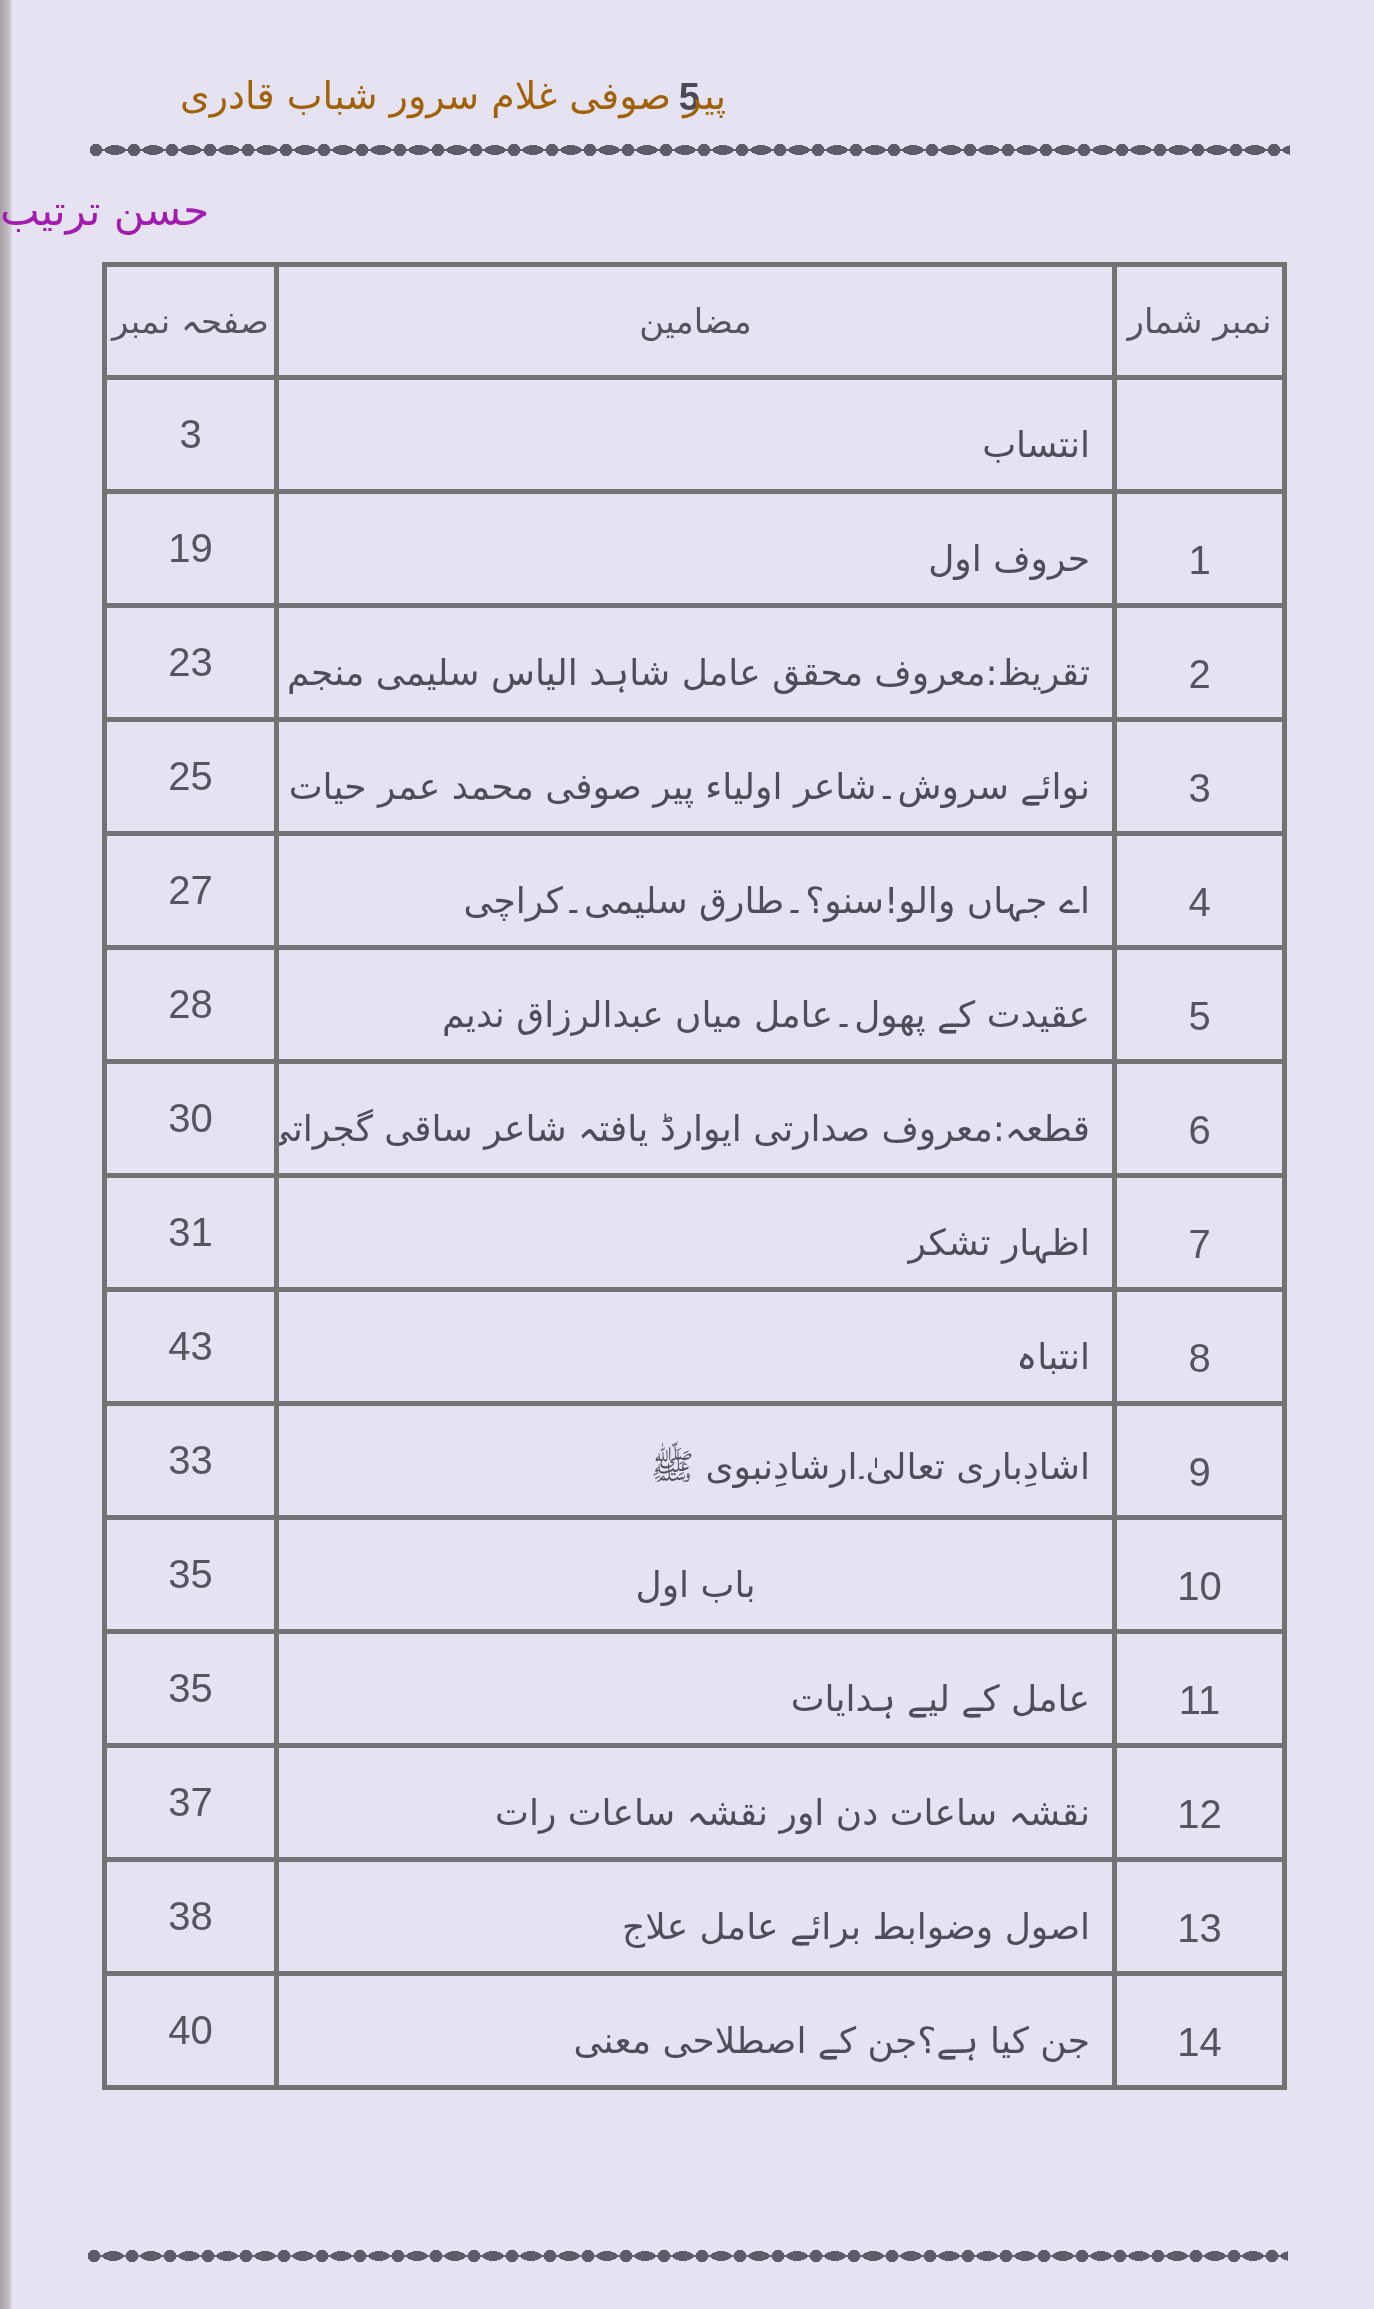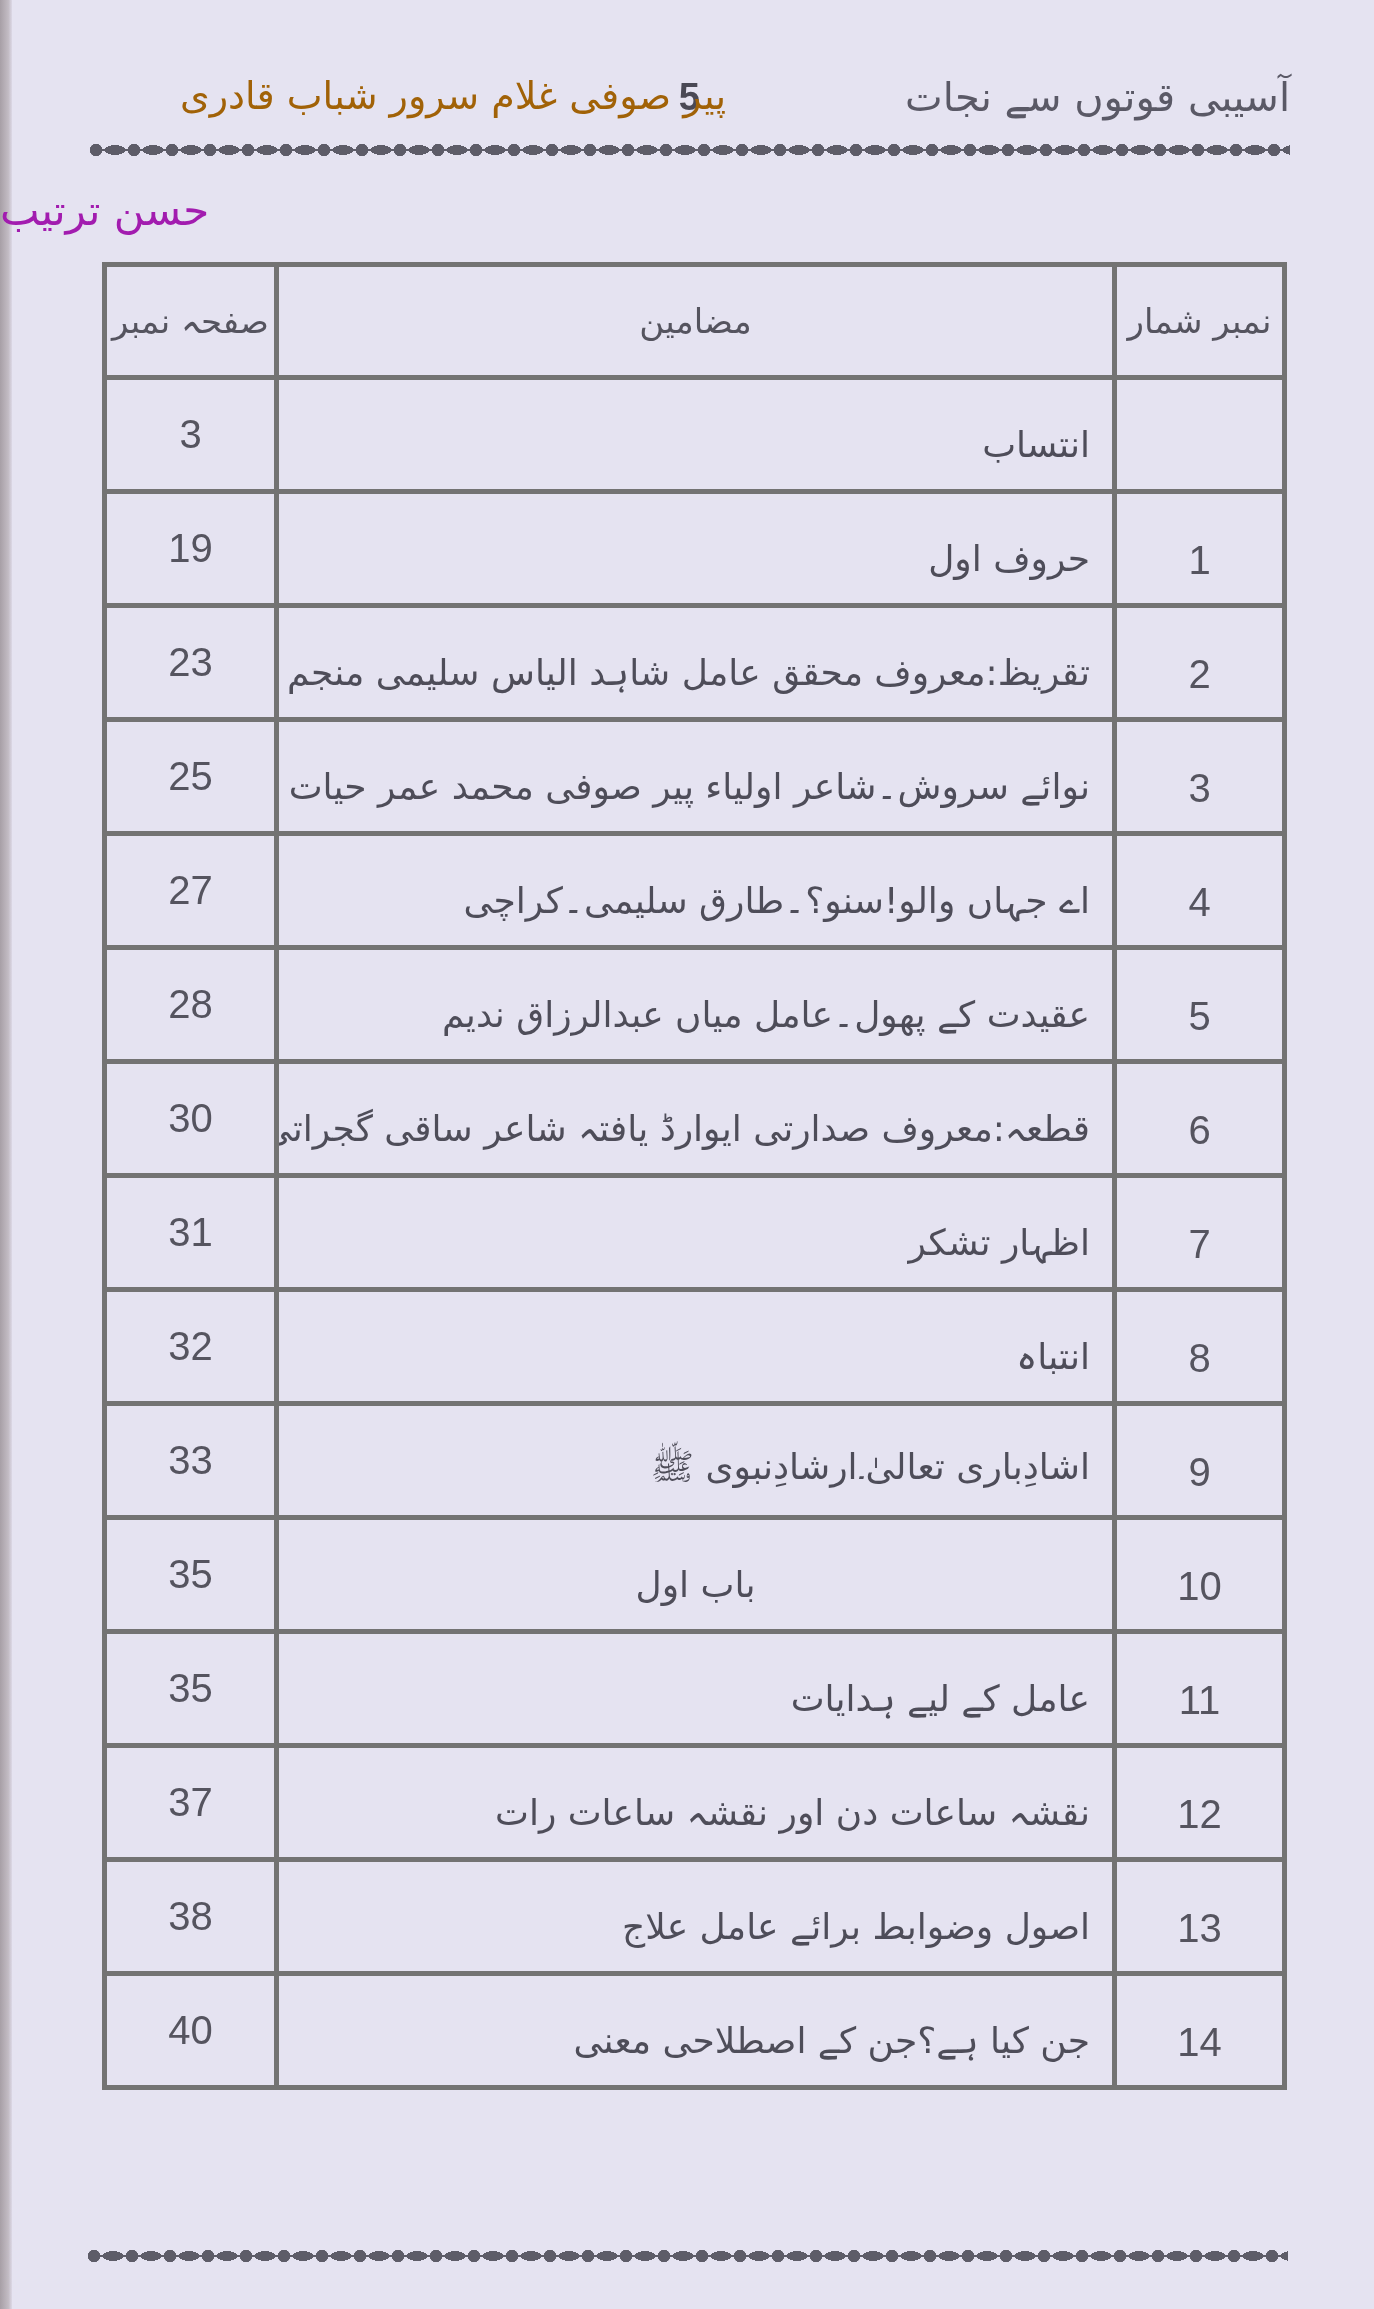--- a/index.html
+++ b/index.html
@@ -88,21 +88,20 @@
   }
   .cell-subject.centered { text-align: center; padding-right: 0 !important; }
   .cell-subject span { position: relative; top: 10px; }
 </style>
 </head>
 <body>
 
 <div class="page-edge"></div>
 
 <div class="running-header">
-  <span class="rh-book-title">آسیبی قوتوں سے نجات</span>
   <span class="rh-page-number">5</span>
   <span class="rh-author">پیر صوفی غلام سرور شباب قادری</span>
 </div>
 
 <div class="bead-rule top">
     <div class="link"></div>
   </div>
 
 <div class="toc-title">حسن ترتیب</div>
 
@@ -156,21 +155,21 @@
         <td class="cell-page"><span>30</span></td>
       </tr>
       <tr>
         <td class="cell-serial"><span>7</span></td>
         <td class="cell-subject"><span>اظہار تشکر</span></td>
         <td class="cell-page"><span>31</span></td>
       </tr>
       <tr>
         <td class="cell-serial"><span>8</span></td>
         <td class="cell-subject"><span>انتباہ</span></td>
-        <td class="cell-page"><span>32</span></td>
+        <td class="cell-page"><span>43</span></td>
       </tr>
       <tr>
         <td class="cell-serial"><span>9</span></td>
         <td class="cell-subject"><span>اشادِباری تعالیٰ۔ارشادِنبوی ﷺ</span></td>
         <td class="cell-page"><span>33</span></td>
       </tr>
       <tr>
         <td class="cell-serial"><span>10</span></td>
         <td class="cell-subject centered"><span>باب اول</span></td>
         <td class="cell-page"><span>35</span></td>

